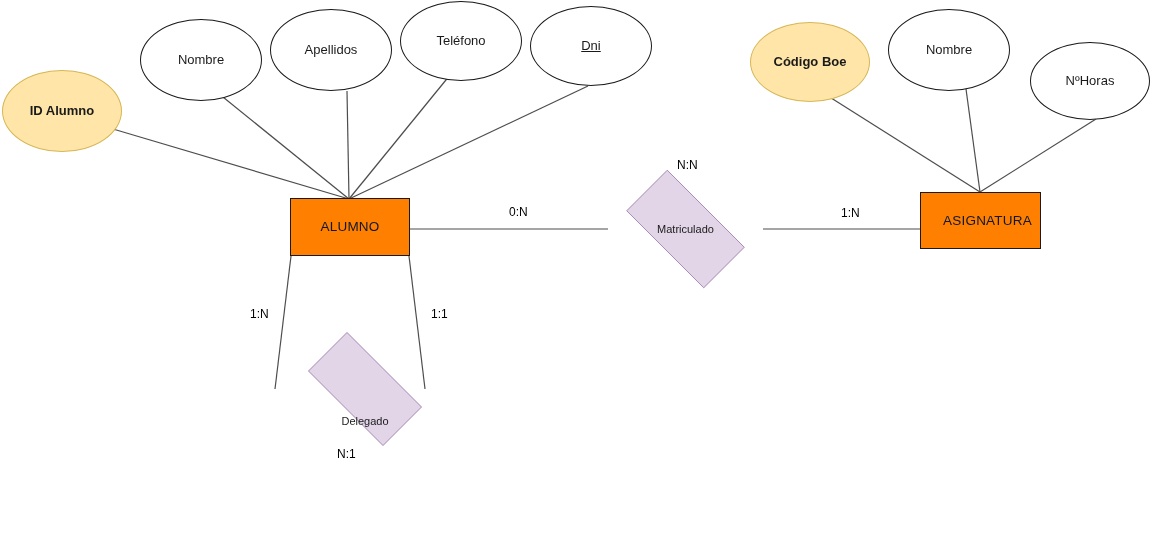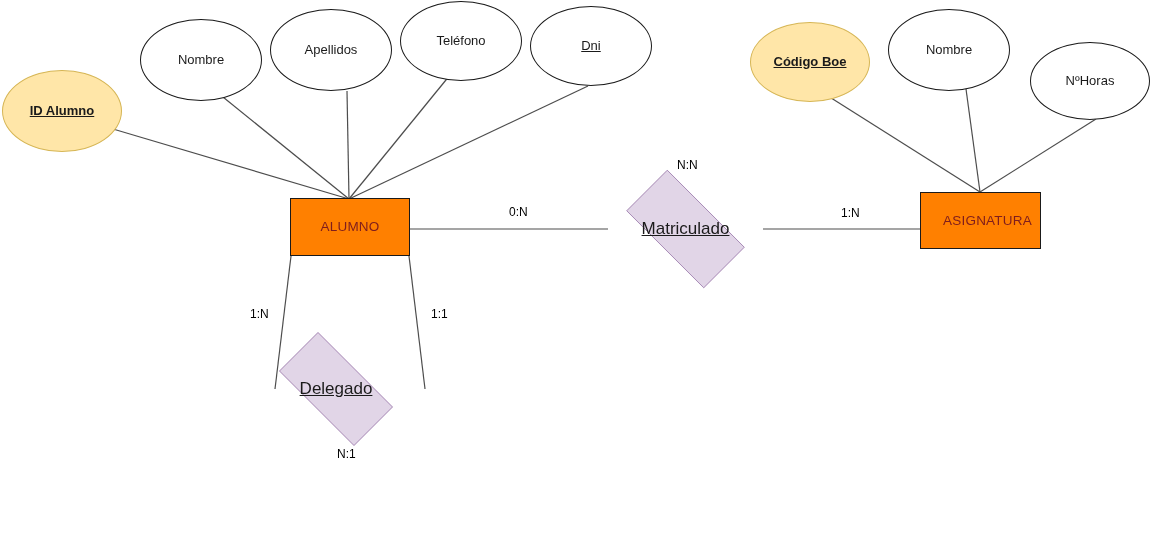--- a/index.html
+++ b/index.html
@@ -30,44 +30,42 @@
     display: flex;
     align-items: center;
     justify-content: center;
     text-align: center;
     line-height: 1.15;
   }
   .entity {
     background: #ff8000;
     border: 1.4px solid #1a1a1a;
     font-size: 13.5px;
-    color: #7f1d1d;
+    color: #0f172a;
     letter-spacing: 0.2px;
   }
   .attribute {
     background: #ffffff;
     border: 1.2px solid #1a1a1a;
     border-radius: 50%;
     font-size: 13px;
     color: #1a1a1a;
   }
   .attribute.key {
     background: #ffe6a8;
     border: 1.2px solid #d6b656;
     font-weight: bold;
   }
   .attribute.key .label-text {
-    text-decoration: underline;
   }
   .relationship {
-    font-size: 17px;
+    font-size: 11px;
     color: #1a1a1a;
     background: transparent;
     border: none;
-    text-decoration: underline;
   }
   .diamond-shape {
     position: absolute;
     left: 0;
     top: 0;
     width: 100%;
     height: 100%;
     background: #e1d5e7;
     border: 1.2px solid #9673a6;
     box-sizing: border-box;
@@ -134,21 +132,21 @@
       <div class="node attribute" style="left: 888px; top: 9px; width: 122px; height: 82px;">
         <span class="label-text">Nombre</span>
       </div>
       <div class="node attribute" style="left: 1030px; top: 42px; width: 120px; height: 78px; text-align: right;">
         <span class="label-text">NºHoras</span>
       </div>
       <div class="node relationship" style="left: 608px; top: 188px; width: 155px; height: 82px;">
         <div class="diamond-shape"></div>
         <span class="diamond-label label-text">Matriculado</span>
       </div>
-      <div class="node relationship" style="left: 261px; top: 350px; width: 150px; height: 78px;">
+      <div class="node relationship" style="left: 290px; top: 350px; width: 150px; height: 78px; align-items: flex-end;">
         <div class="diamond-shape"></div>
         <span class="diamond-label label-text">Delegado</span>
       </div>
       <div class="cardinality" style="left: 509px; top: 205px;">0:N</div>
       <div class="cardinality" style="left: 677px; top: 158px;">N:N</div>
       <div class="cardinality" style="left: 841px; top: 206px;">1:N</div>
       <div class="cardinality" style="left: 250px; top: 307px;">1:N</div>
       <div class="cardinality" style="left: 431px; top: 307px;">1:1</div>
       <div class="cardinality" style="left: 337px; top: 447px;">N:1</div>
     </div>

